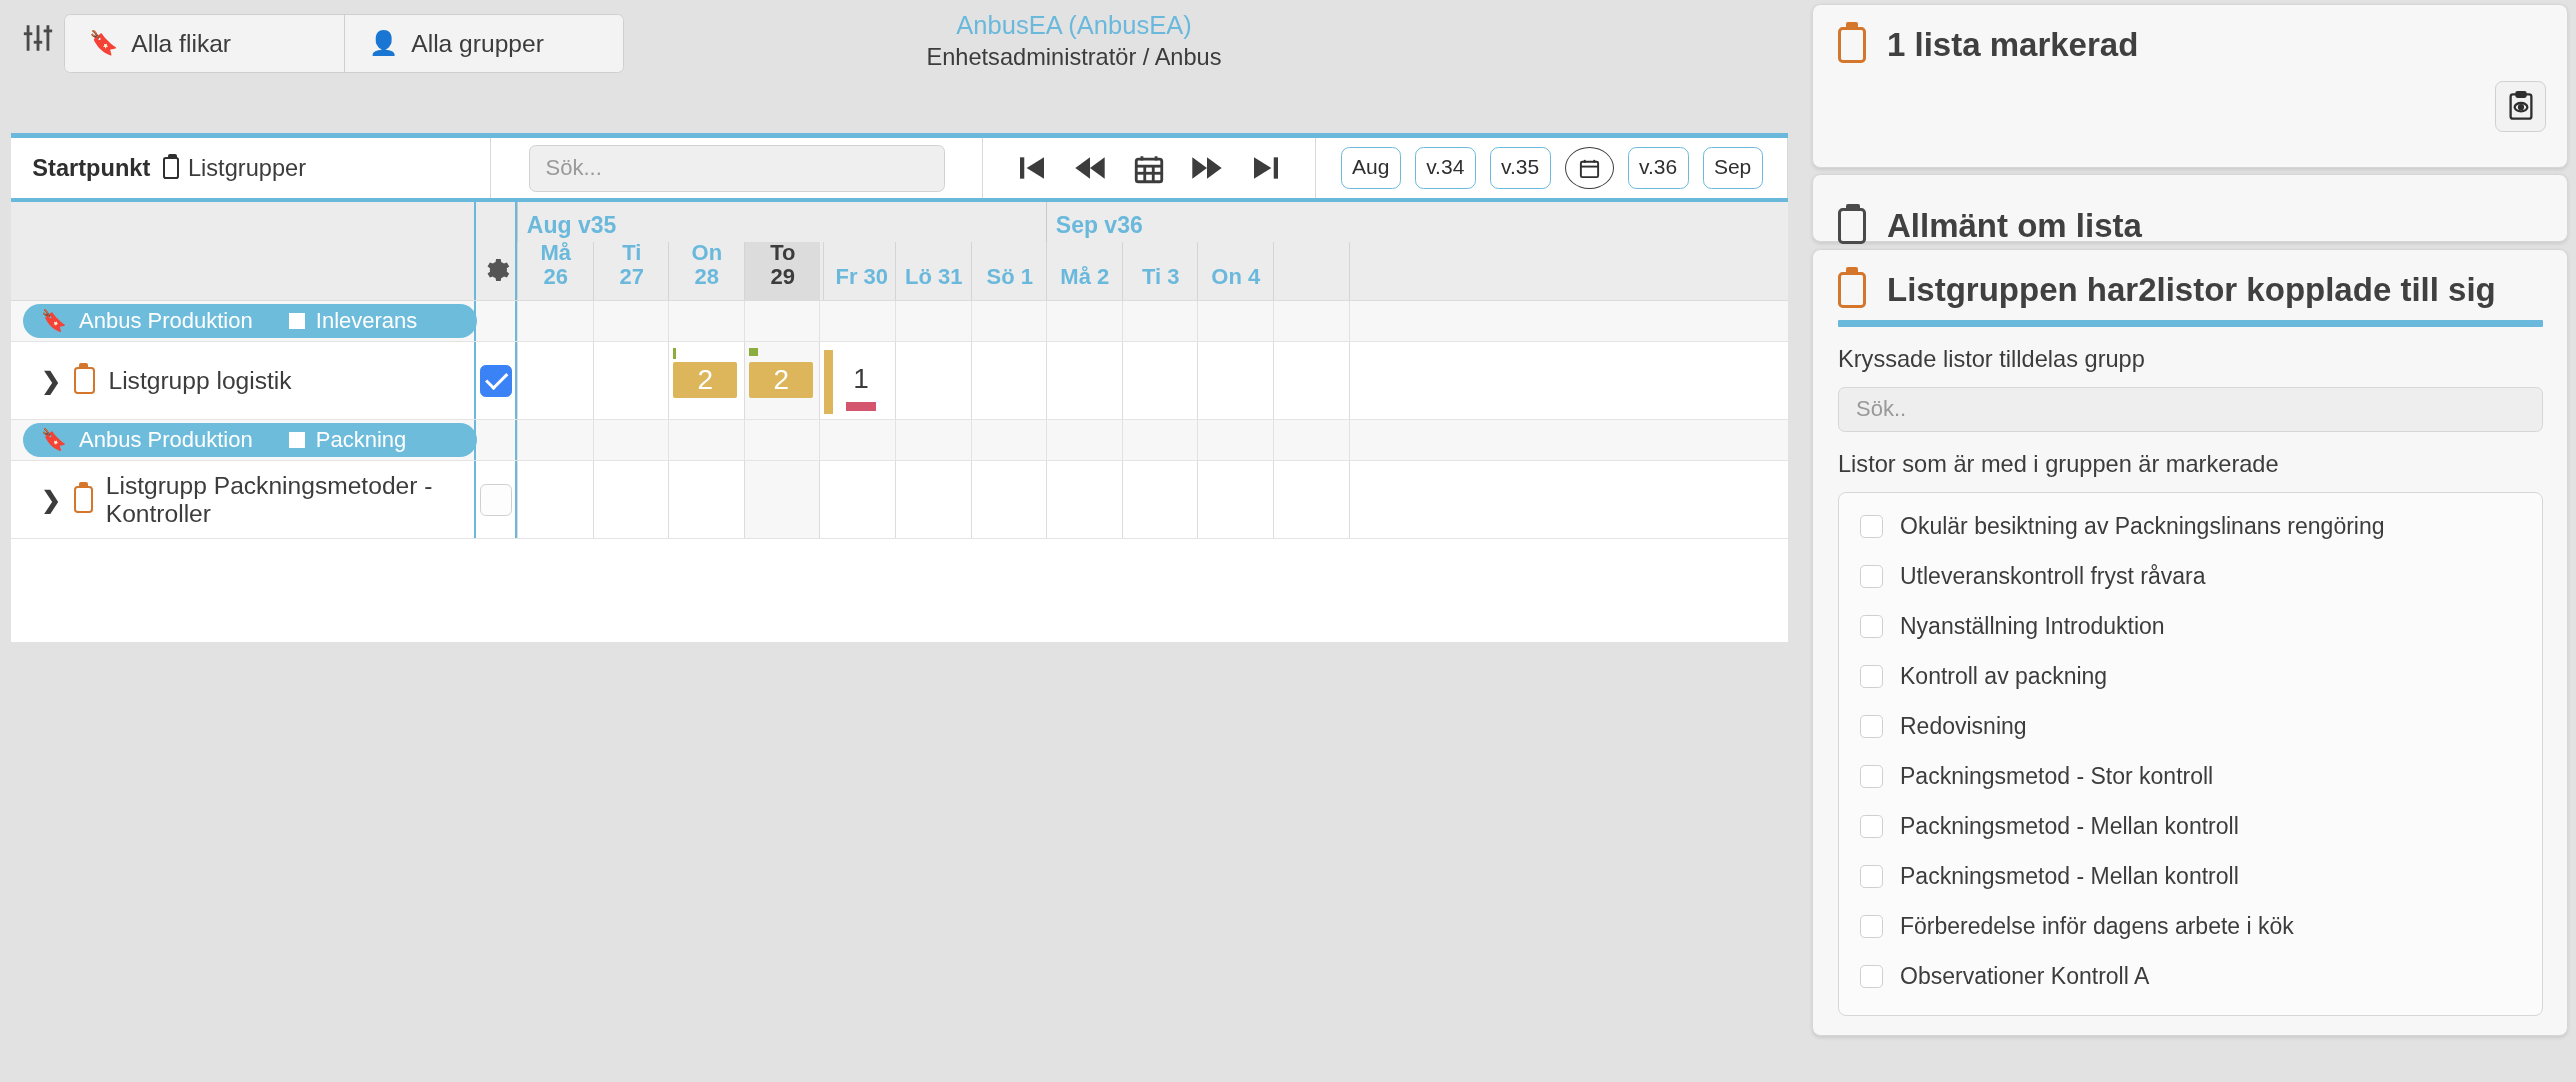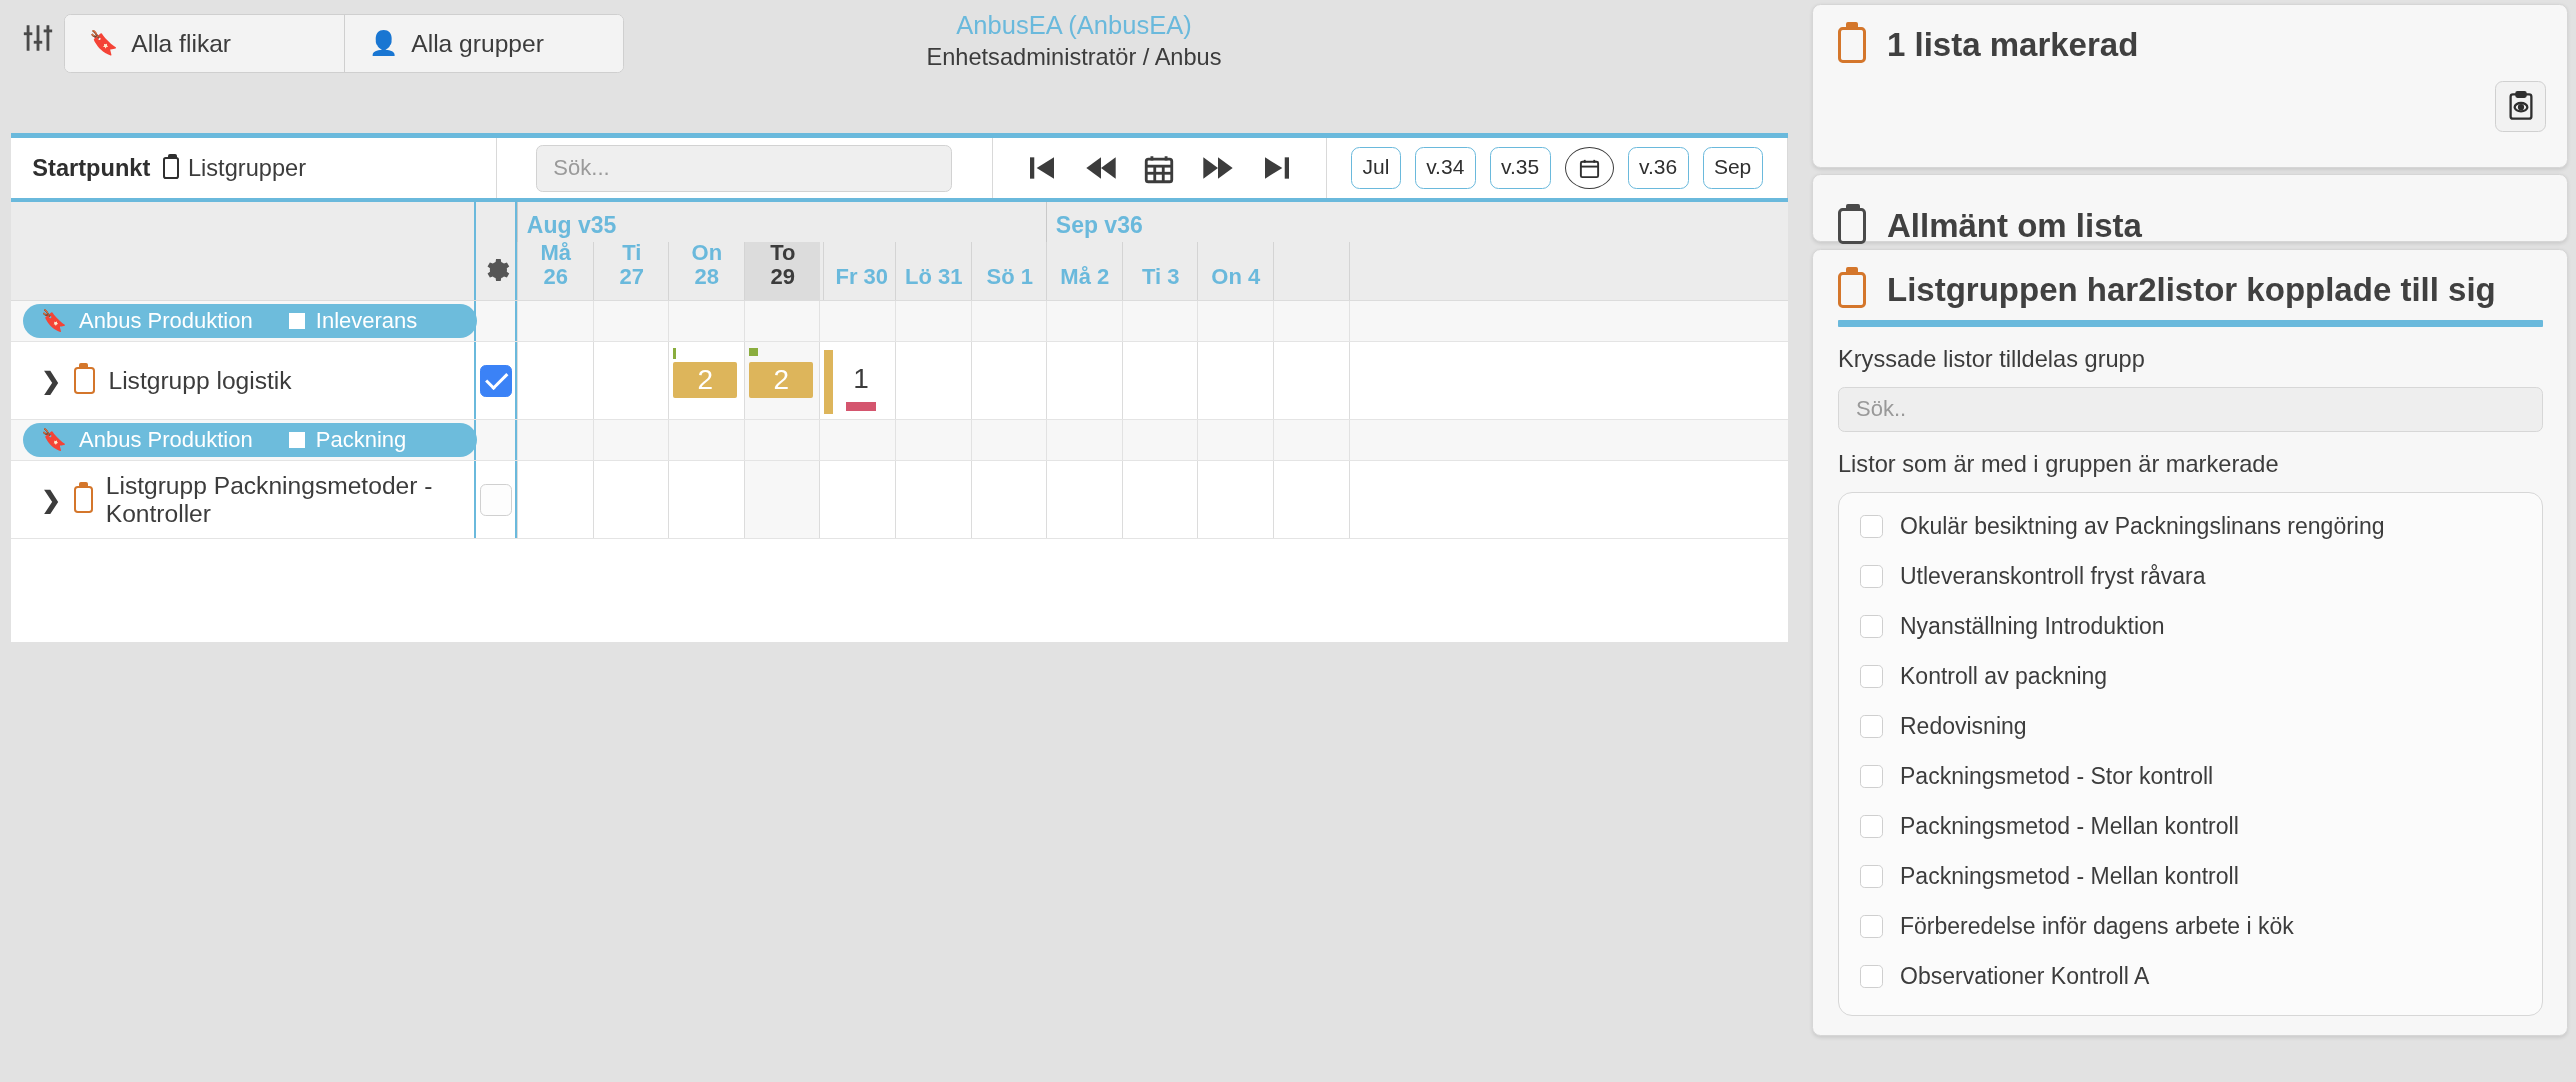--- a/index.html
+++ b/index.html
@@ -285,21 +285,21 @@
     display: block; margin: 14px 24.6px 0 24.6px;
     width: calc(100% - 49px); height: 45px;
     background: #eeeeee; border: 0.9px solid #d7d7d7; border-radius: 6.6px;
     padding: 0 17px; font-size: 22px; color: #555;
     font-family: "Liberation Sans", sans-serif;
   }
   #assign-search::placeholder { color: #999; }
 
   #list-box {
     margin: 14px 24.6px 0 24.6px;
-    border: 0.9px solid #d7d7d7; border-radius: 14px;
+    border: 0.9px solid #d7d7d7; border-radius: 8px;
     background: #fbfbfb;
     padding: 8.5px 0 13.2px 0;
   }
   .lrow {
     display: flex; align-items: center; gap: 17px;
     padding: 0 21px; height: 50px;
     cursor: pointer;
   }
   .lcb {
     width: 23px; height: 23px; flex: none;
@@ -386,21 +386,21 @@
       </span>
       <span class="navicon">
         <svg viewBox="0 0 24 24" fill="currentColor" width="34" height="32">
             <polygon points="3,4 3,20 16,12"></polygon>
             <rect x="17.8" y="4" width="3.2" height="16"></rect>
           </svg>
       </span>
     </div>
 
     <div id="periodbtns">
-      <span class="pbtn">Jul</span>
+      <span class="pbtn">Aug</span>
       <span class="pbtn">v.34</span>
       <span class="pbtn">v.35</span>
       <span class="pbtn dark">
         <svg viewBox="0 0 24 24" fill="none" stroke="#2f2f2f" stroke-width="2" width="23" height="23">
           <rect x="3" y="5" width="18" height="16" rx="1.5"></rect>
             <line x1="3" y1="10" x2="21" y2="10"></line>
           <line x1="7" y1="3" x2="7" y2="6"></line>
             <line x1="17" y1="3" x2="17" y2="6"></line>
         </svg>
       </span>

